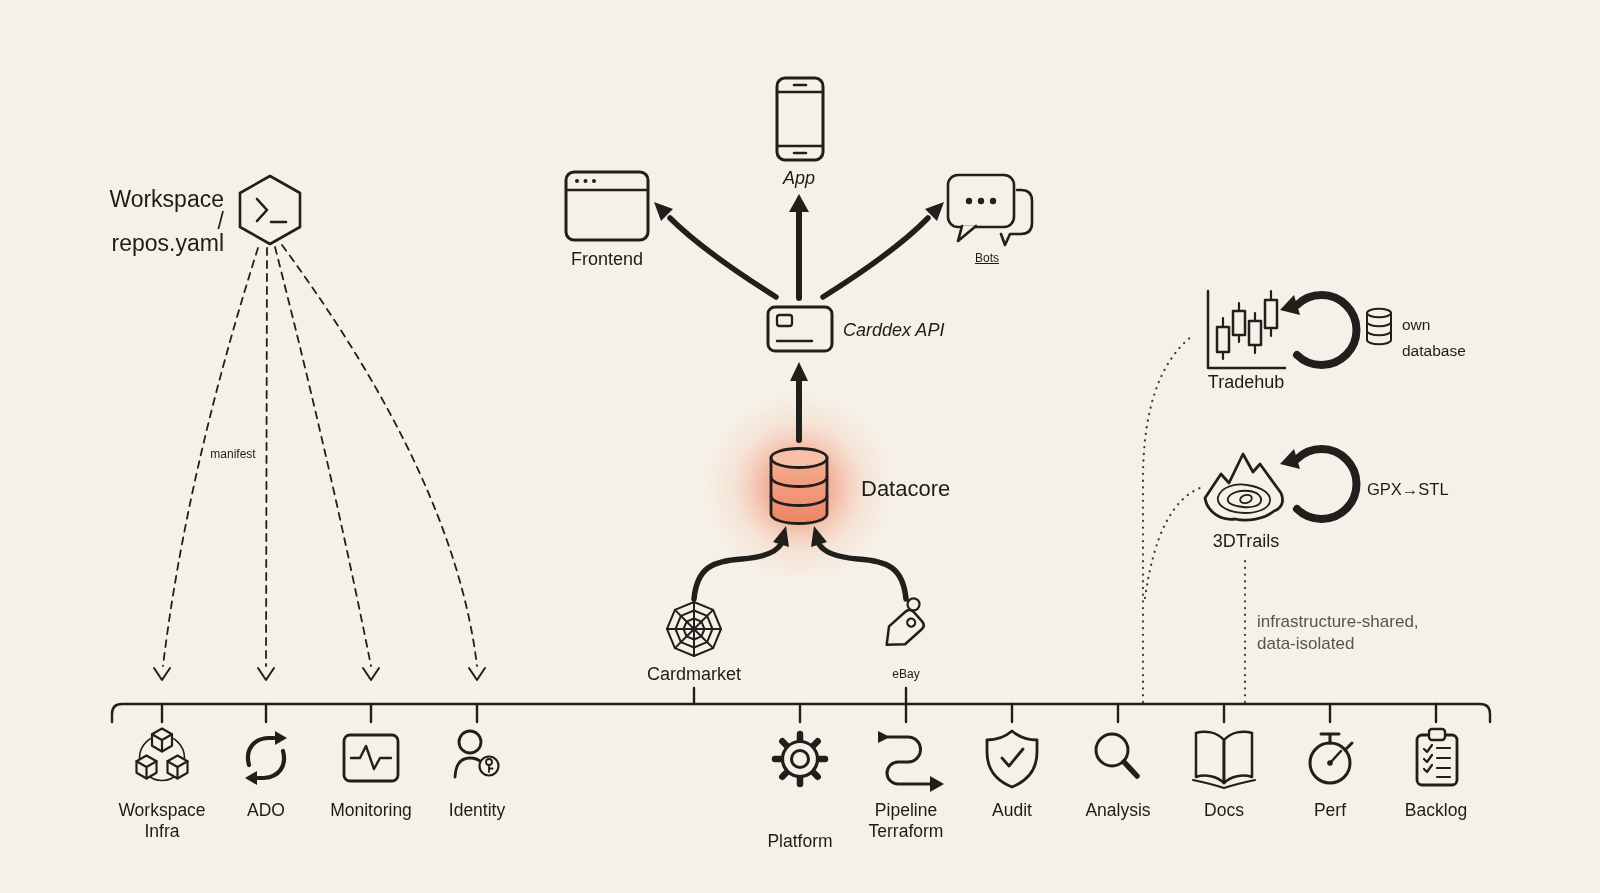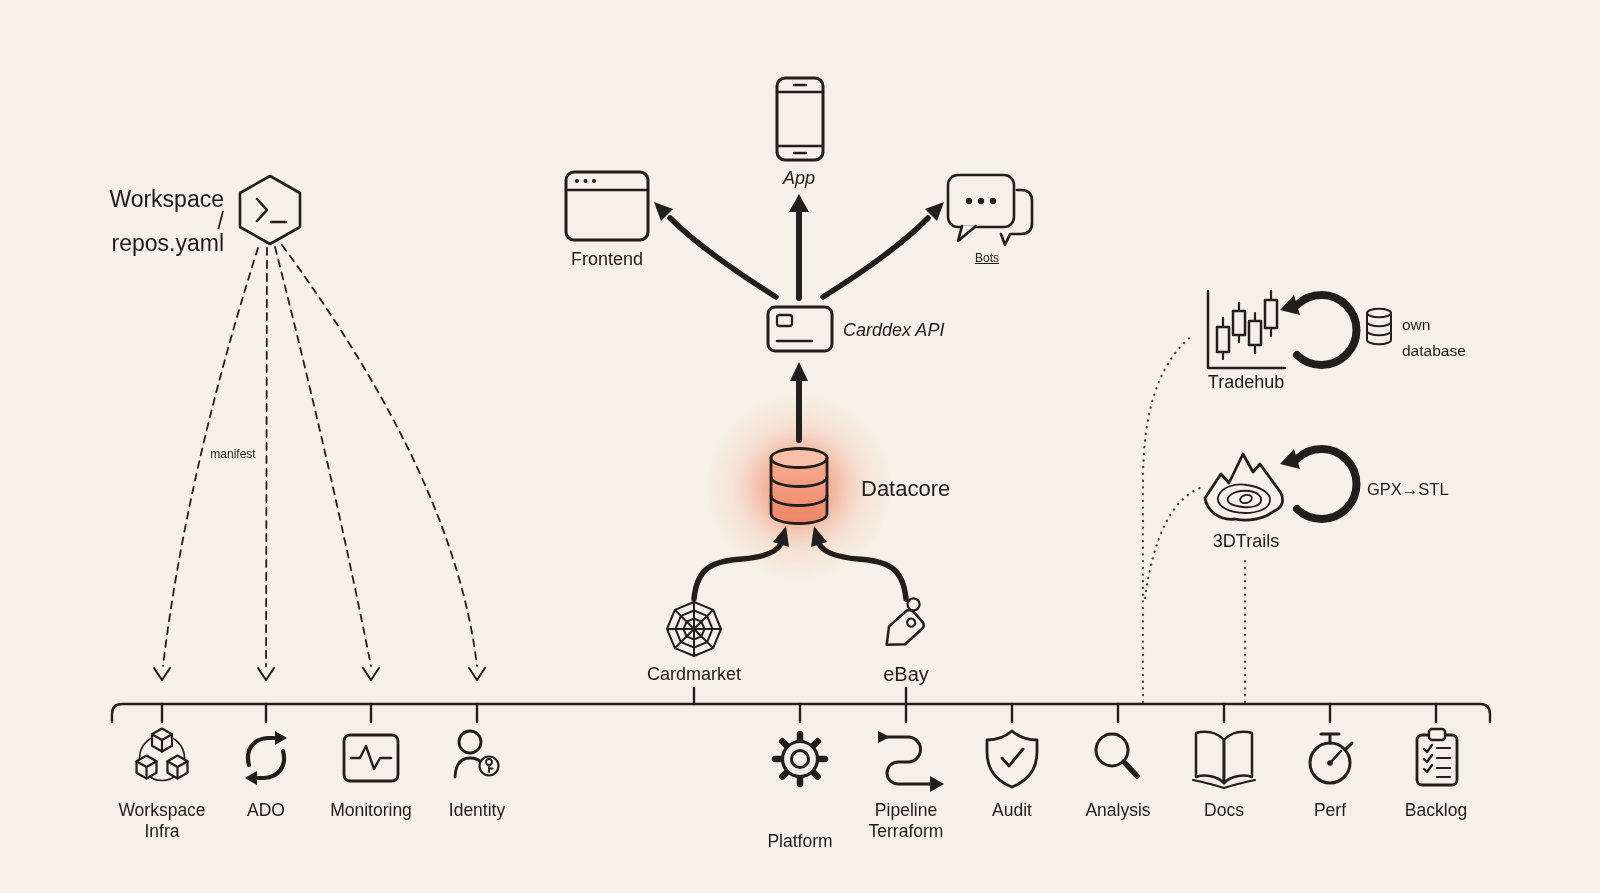--- a/index.html
+++ b/index.html
@@ -260,27 +260,29 @@
 repos.yaml</div>
 <div class="lbl c" style="left:233px;top:444px;font-size:12px;">manifest</div>
 
 <div class="lbl c" style="left:607px;top:249px;font-size:18px;">Frontend</div>
 <div class="lbl c" style="left:799px;top:168px;font-size:18px;font-style:italic;">App</div>
 <div class="lbl c" style="left:987px;top:248px;font-size:12px;text-decoration:underline;">Bots</div>
 <div class="lbl" style="left:843px;top:320px;font-size:18px;font-style:italic;">Carddex API</div>
 <div class="lbl" style="left:845px;top:478px;font-size:22px;margin-left:16px;">Datacore</div>
 
 <div class="lbl c" style="left:694px;top:664px;font-size:18px;">Cardmarket</div>
-<div class="lbl c" style="left:906px;top:664px;font-size:20px;">eBay</div>
+<div class="lbl c" style="left:906px;top:664px;font-size:12px;">eBay</div>
 
 <div class="lbl c" style="left:1246px;top:372px;font-size:18px;">Tradehub</div>
 <div class="lbl" style="left:1402px;top:312px;font-size:15.5px;line-height:26px;">own
 database</div>
 <div class="lbl c" style="left:1246px;top:531px;font-size:18px;">3DTrails</div>
 <div class="lbl" style="left:1367px;top:479px;font-size:16.5px;">GPX→STL</div>
+<div class="lbl muted" style="left:1257px;top:611px;font-size:17px;line-height:22px;">infrastructure-shared,
+data-isolated</div>
 
 <div class="lbl c" style="left:162px;top:800px;width:110px;">Workspace
 Infra</div>
 <div class="lbl c" style="left:266px;top:800px;width:110px;">ADO</div>
 <div class="lbl c" style="left:371px;top:800px;width:110px;">Monitoring</div>
 <div class="lbl c" style="left:477px;top:800px;width:110px;">Identity</div>
 <div class="lbl c" style="left:800px;top:800px;width:110px;margin-top:31px;">Platform</div>
 <div class="lbl c" style="left:906px;top:800px;width:110px;">Pipeline
 Terraform</div>
 <div class="lbl c" style="left:1012px;top:800px;width:110px;">Audit</div>

